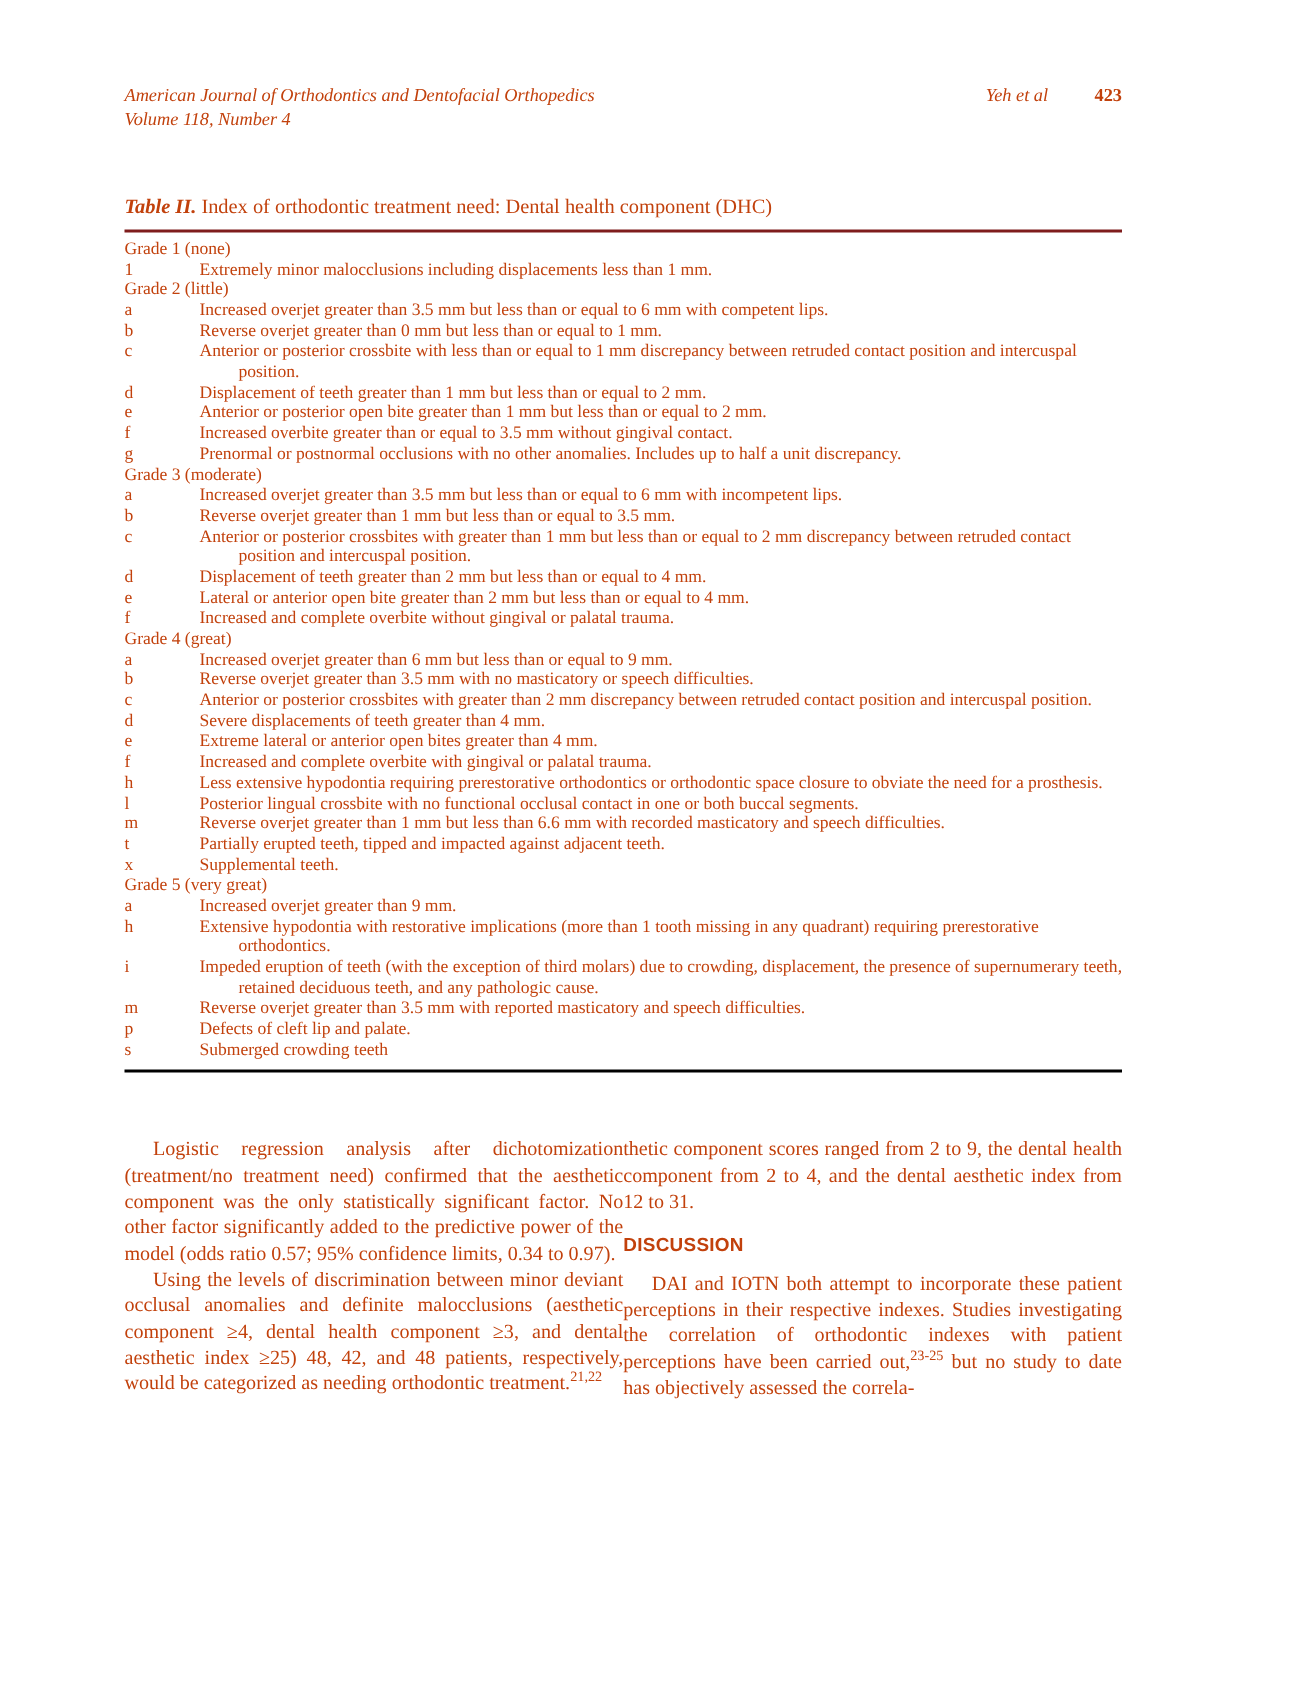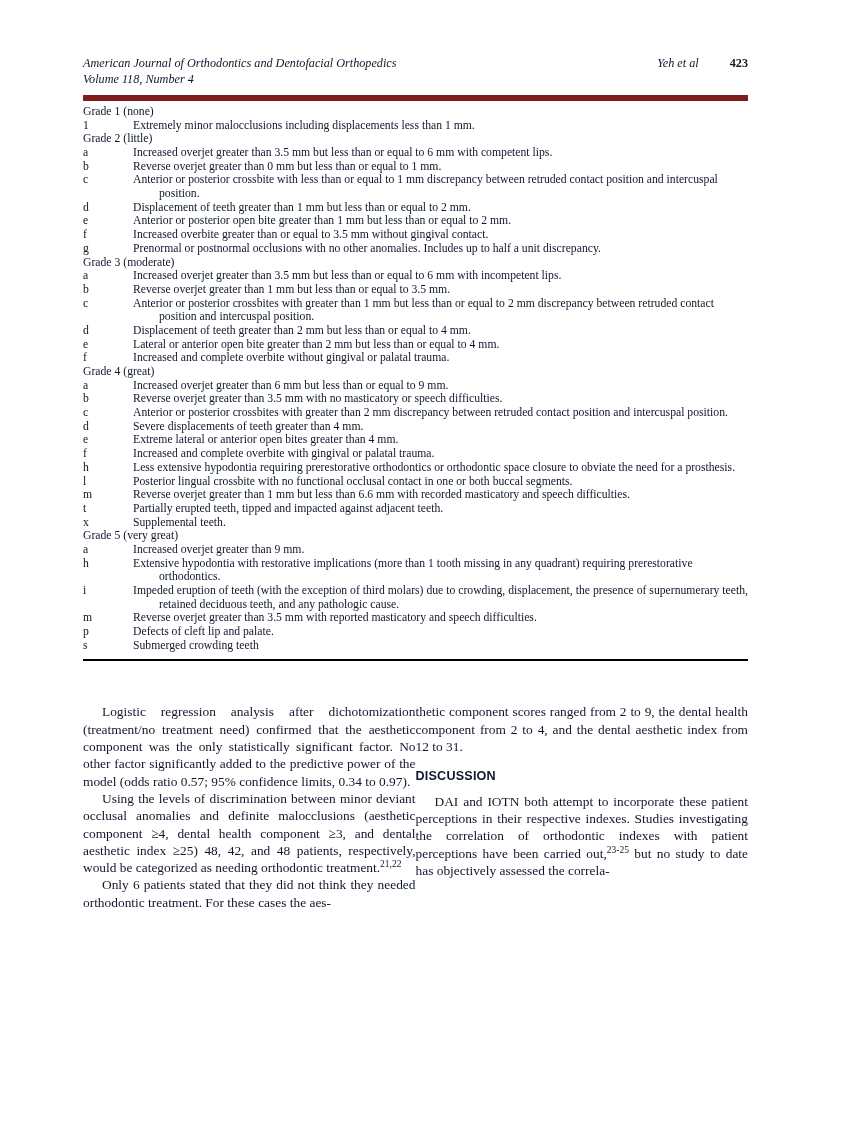--- a/index.html
+++ b/index.html
@@ -1,40 +1,40 @@
 <!DOCTYPE html>
 <html><head>
 <meta charset="utf-8">
 <style>
   html,body { margin:0; padding:0; background:#ffffff; }
   .page {
     position:relative;
     width:866px; height:1122px;
     box-sizing:border-box;
     background:#ffffff;
-    color:#0f172a;
+    color:#c2410c;
     font-family:"Liberation Serif", serif;
     padding:55px 118px 0 83px;
     overflow:hidden;
   }
   
   .page-header { display:flex; justify-content:space-between; align-items:flex-start;
     font-size:12.2px; line-height:1.35; }
   .header-left div { font-style:italic; }
   .header-right { text-align:right; font-style:italic; white-space:nowrap; }
   .page-num { font-style:normal; font-weight:bold;margin-left:28px; }
 
   
   .table-caption { margin-top:42px; font-size:13.6px; }
   .caption-label { font-weight:bold; font-style:italic; }
 
   
   .dhc-table {
     margin-top:7px;
-    border-top:6px solid #7f1d1d;
+    border-top:2px solid #7f1d1d;
     border-bottom:2px solid #000;
     padding:4px 0 7px 0;
     font-size:11.7px;
     line-height:1.17;
   }
   .grade-row { font-size:11.7px; }
   .code-row { display:flex; }
   .code { flex:none; width:50px; }
   .desc { flex:1; padding-left:26px; text-indent:-26px; }
 
@@ -62,20 +62,24 @@
     <div class="header-left">
       <div>American Journal of Orthodontics and Dentofacial Orthopedics</div>
       <div>Volume 118, Number 4</div>
     </div>
     <div class="header-right">
       <span>Yeh et al</span>
       <span class="page-num">423</span>
     </div>
   </div>
 
+  <div class="table-caption">
+    <span class="caption-label">Table II.</span>
+    <span>Index of orthodontic treatment need: Dental health component (DHC)</span>
+  </div>
 
   <div class="dhc-table">
       <div class="grade-row">Grade 1 (none)</div>
       <div class="code-row">
         <span class="code">1</span>
         <span class="desc">Extremely minor malocclusions including displacements less than 1 mm.</span>
       </div>
       <div class="grade-row">Grade 2 (little)</div>
       <div class="code-row">
         <span class="code">a</span>
@@ -199,21 +203,20 @@
       <div class="code-row">
         <span class="code">s</span>
         <span class="desc">Submerged crowding teeth</span>
       </div>
     </div>
 
   <div class="columns">
     <div class="col">
         <p class="para indent">Logistic regression analysis after dichotomization (treatment/no treatment need) confirmed that the aesthetic component was the only statistically significant factor. No other factor significantly added to the predictive power of the model (odds ratio 0.57; 95% confidence limits, 0.34 to 0.97).</p>
         <p class="para indent">Using the levels of discrimination between minor deviant occlusal anomalies and definite malocclusions (aesthetic component ≥4, dental health component ≥3, and dental aesthetic index ≥25) 48, 42, and 48 patients, respectively, would be categorized as needing orthodontic treatment.<sup>21,22</sup></p>
-        <p class="para indent">Only 6 patients stated that they did not think they needed orthodontic treatment. For these cases the aes-</p>
       </div>
     <div class="col">
         <p class="para">thetic component scores ranged from 2 to 9, the dental health component from 2 to 4, and the dental aesthetic index from 12 to 31.</p>
         <div class="discussion-heading">DISCUSSION</div>
         <p class="para indent">DAI and IOTN both attempt to incorporate these patient perceptions in their respective indexes. Studies investigating the correlation of orthodontic indexes with patient perceptions have been carried out,<sup>23-25</sup> but no study to date has objectively assessed the correla-</p>
       </div>
   </div>
 
 </div>
 

